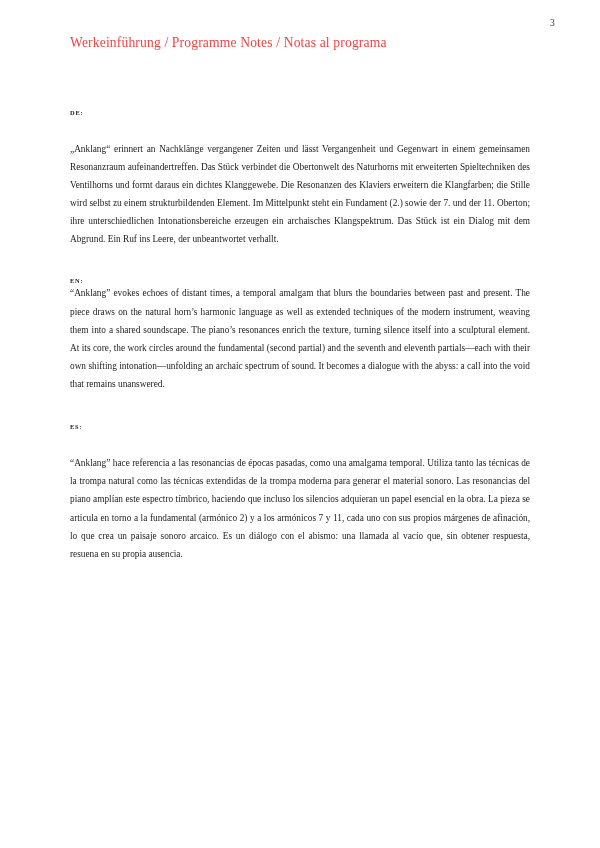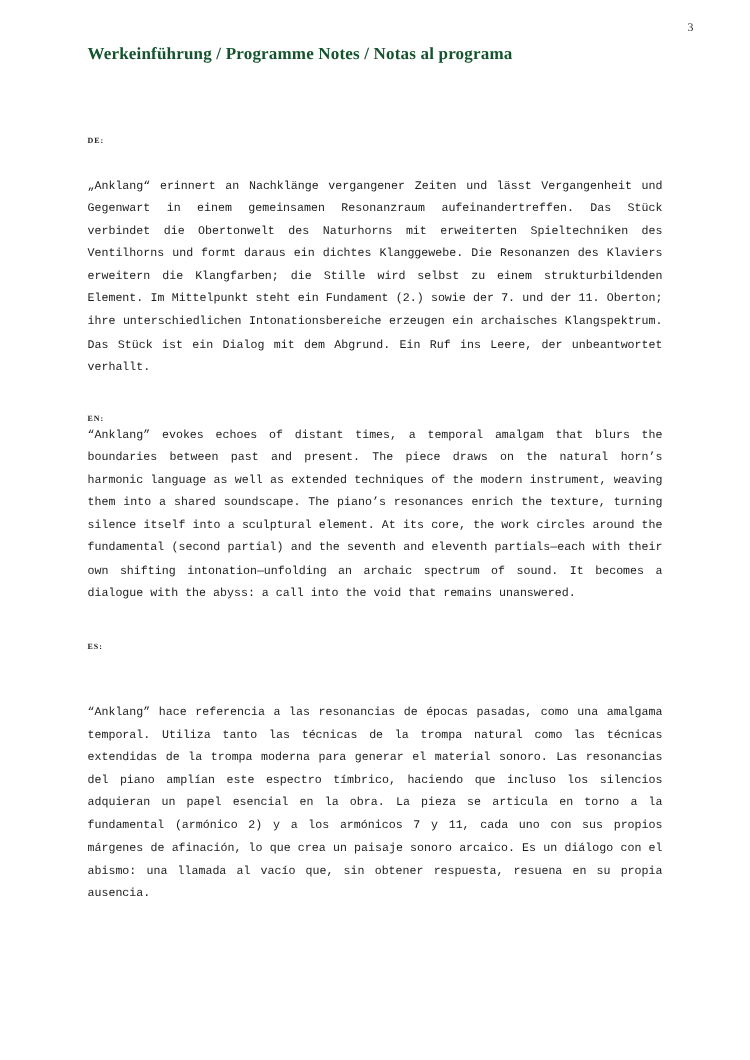--- a/index.html
+++ b/index.html
@@ -31,53 +31,53 @@
   }
   .content {
     position: absolute;
     left: 70px;
     right: 70px;
     top: 34px;
   }
   .doc-title {
     font-family: "Liberation Serif", serif;
     font-size: 13.6px;
-    font-weight: bold;
-    color: #14532d;
+    font-weight: normal;
+    color: #ef4444;
     letter-spacing: 0.15px;
     margin: 0 0 0 0;
     line-height: 1.3;
   }
   .section {
     margin-top: 0;
   }
   .lang-label {
     font-family: "Liberation Serif", serif;
     font-size: 6.4px;
     font-weight: bold;
     letter-spacing: 0.8px;
     color: #222222;
     text-transform: uppercase;
   }
   .para {
-    font-family: Liberation Mono, monospace;
+    font-family: Liberation Serif, serif;
     font-size: 9.3px;
     line-height: 1.95;
     color: #1c1c1c;
     text-align: justify;
     text-justify: inter-word;
     margin: 0;
     hyphens: none;
   }
   .sec-de { margin-top: 57px; }
   .sec-de .para { margin-top: 24px; }
   .sec-en { margin-top: 29px; }
   .sec-en .para { }
   .sec-es { margin-top: 30px; }
-  .sec-es .para { margin-top: 40px; }
+  .sec-es .para { margin-top: 24px; }
 </style>
 </head>
 <body>
 
 <div class="page">
 
   <div class="page-number">3</div>
 
   <div class="content">
 

